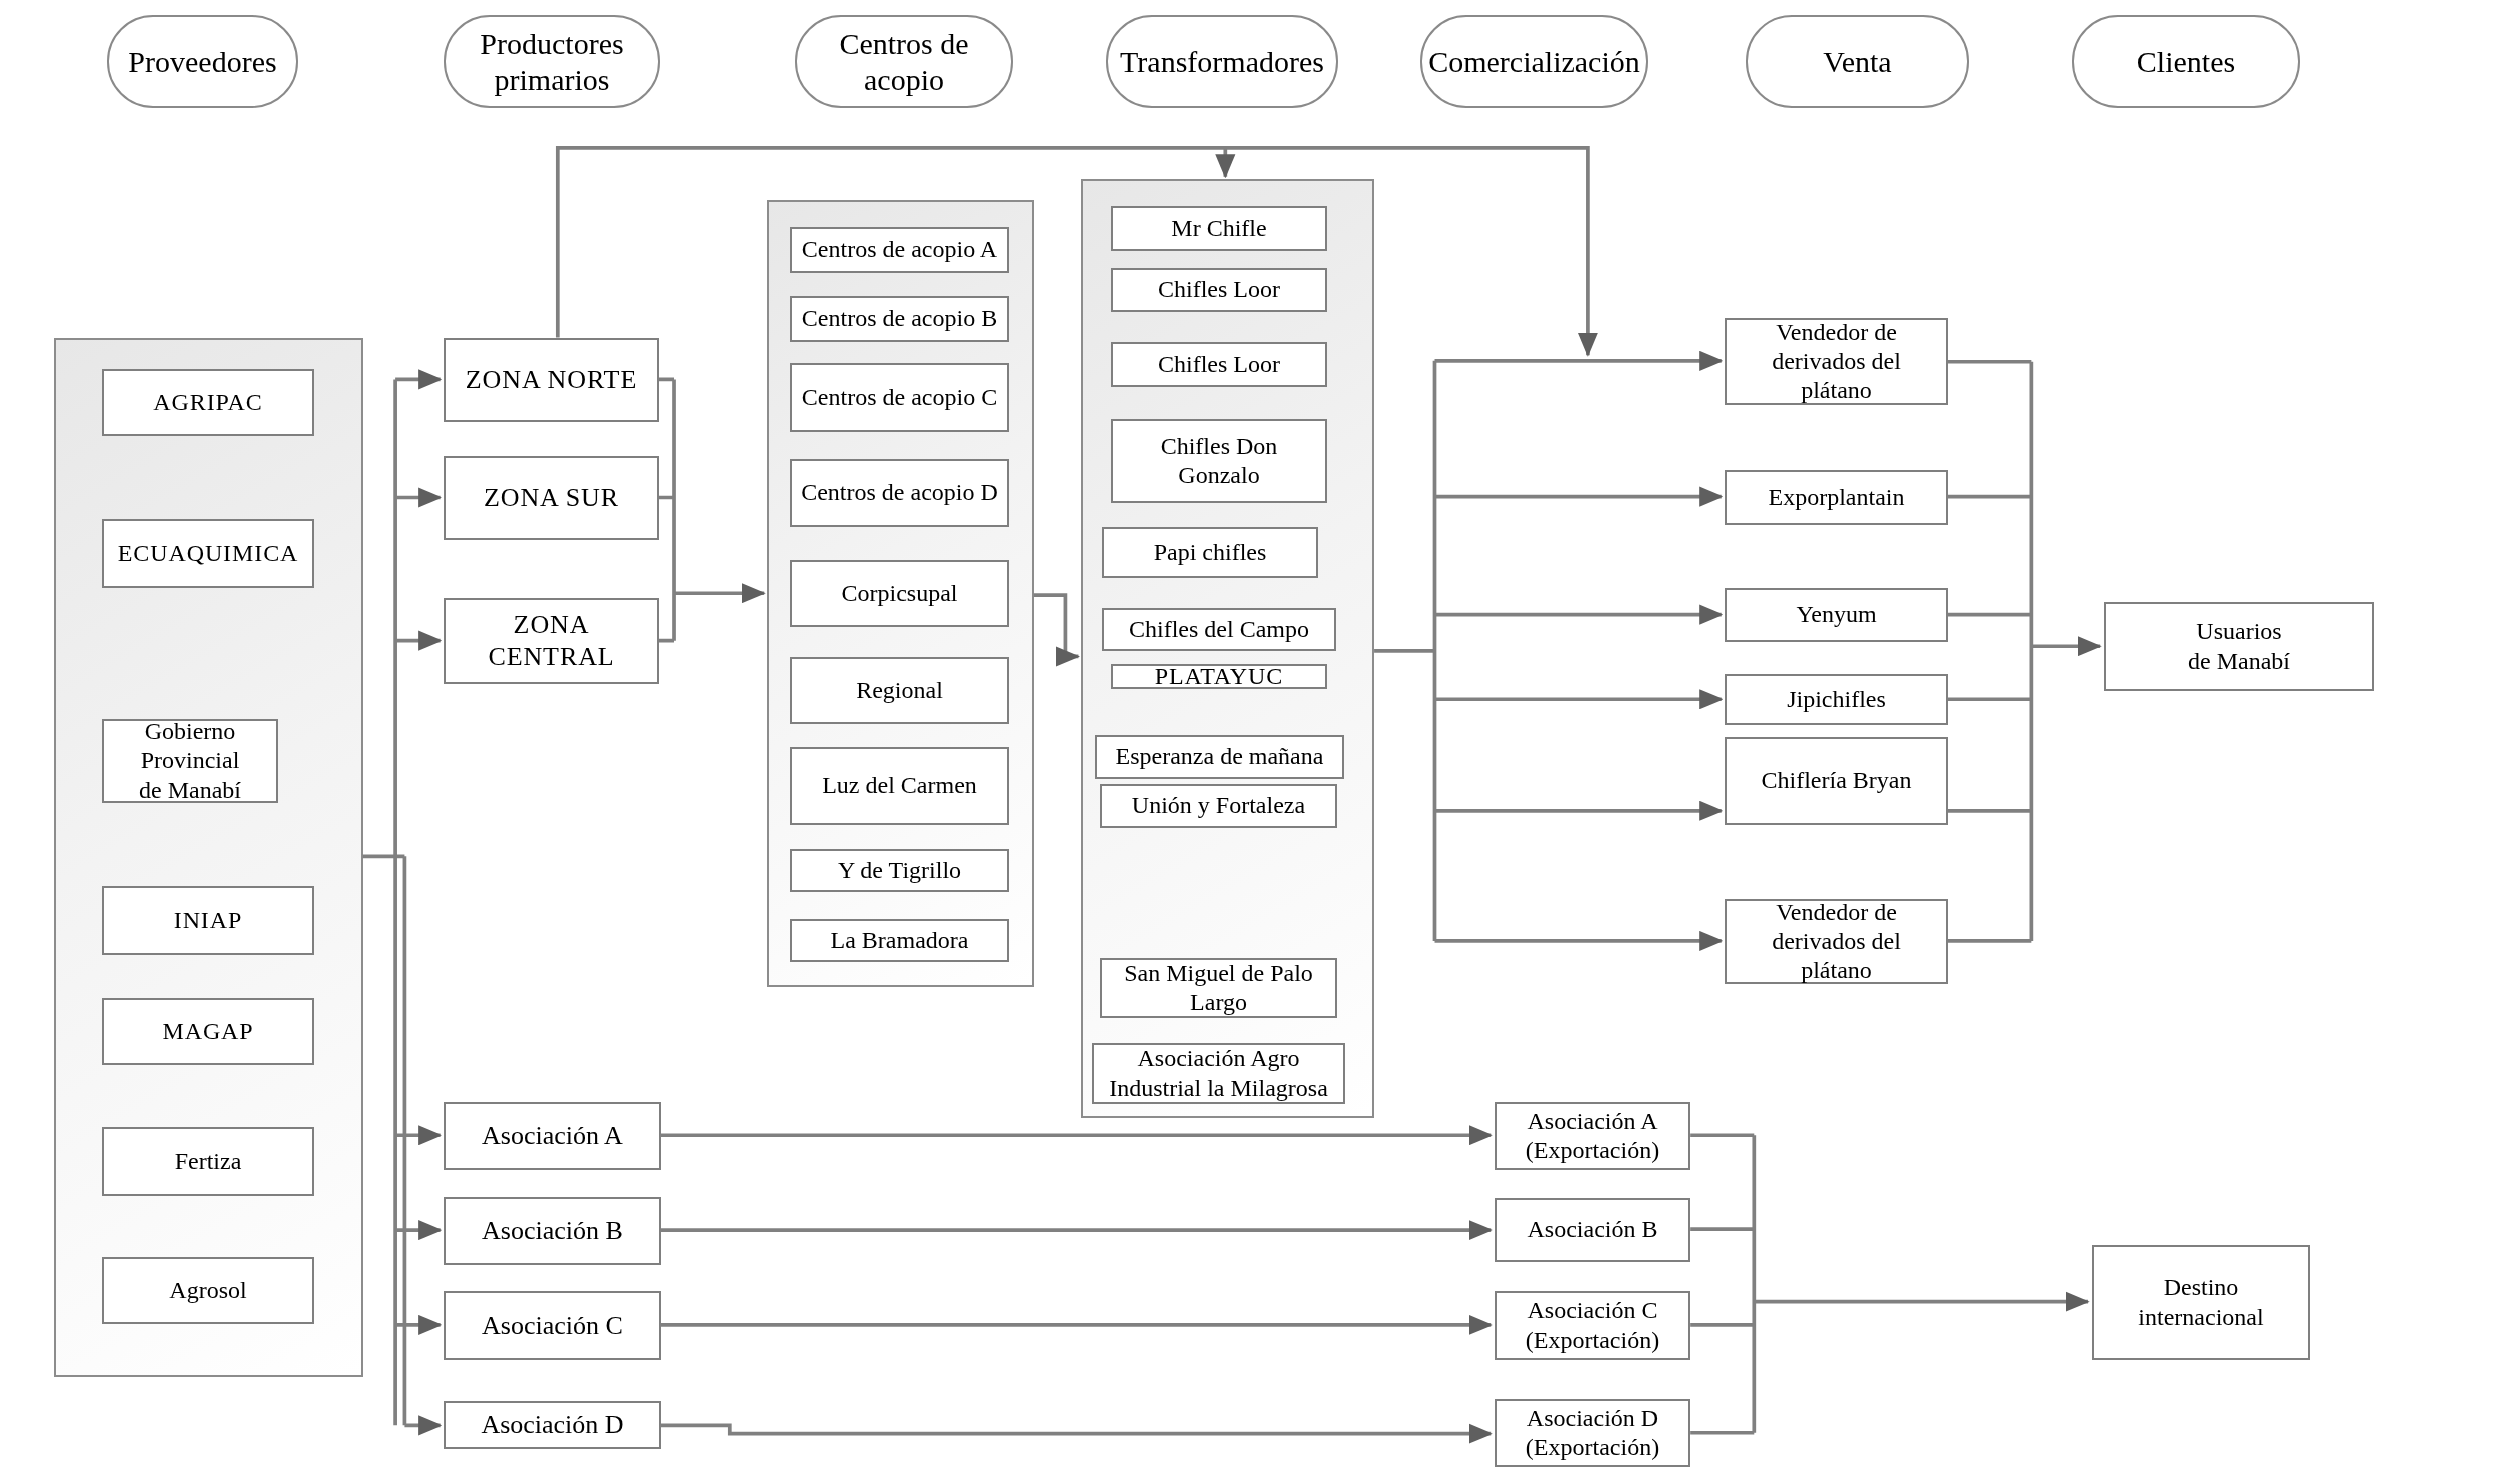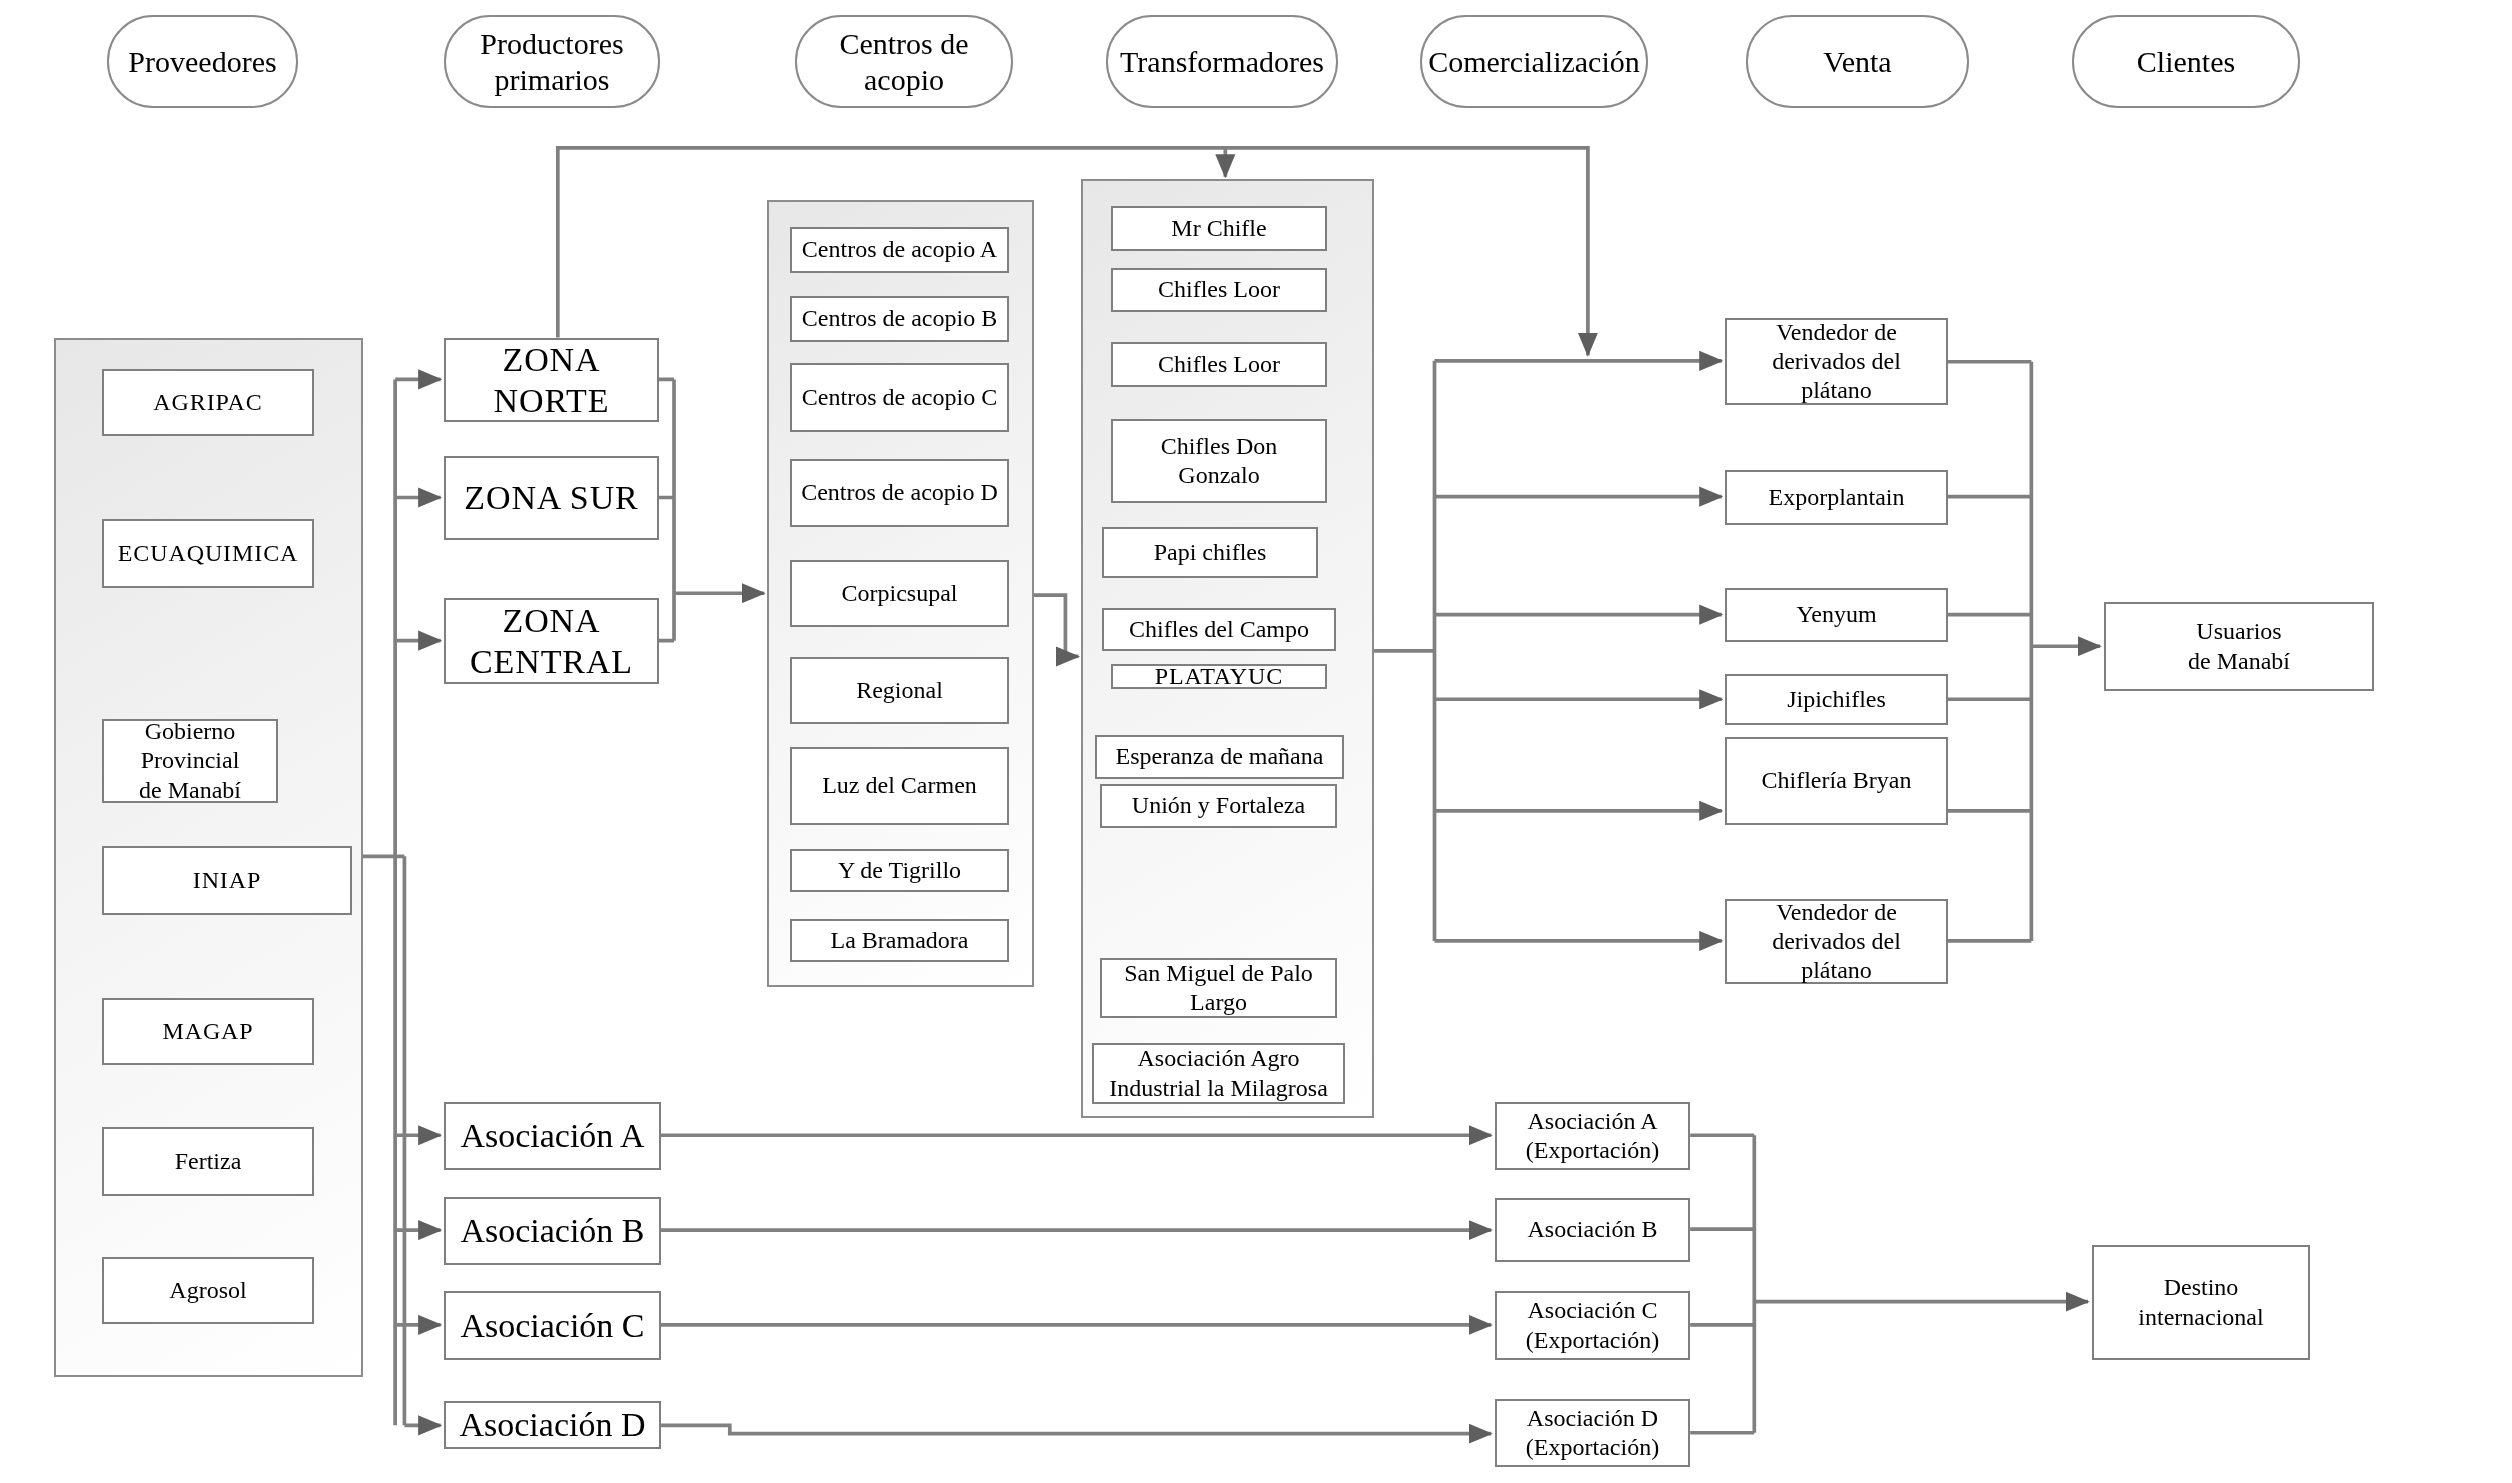--- a/index.html
+++ b/index.html
@@ -36,21 +36,21 @@
     border:2.8px solid #7f7f7f;
     background:#ffffff;
     display:flex;align-items:center;justify-content:center;
     text-align:center;
     font-size:24px;line-height:1.22;
     white-space:pre-line;
     z-index:2;
     padding:1.9px 5.6px;
   }
   .box.caps{letter-spacing:0.9px;}
-  .box.big{font-size:34px;}
+  .box.big{font-size:26px;}
   svg#wires{position:absolute;left:0;top:0;z-index:4;pointer-events:none;}
 </style>
 </head>
 <body>
 
 <div id="canvas">
 
   <svg id="wires" width="2512" height="1484" viewBox="0 0 2702 1596">
     <defs>
       <marker id="arr" viewBox="0 0 6 5" refX="5.6" refY="2.5" markerWidth="6.5" markerHeight="5.5" orient="auto" markerUnits="strokeWidth">
@@ -115,21 +115,21 @@
   <div class="pill" style="left:1106px;top:15px;width:232px;height:93px">Transformadores</div>
   <div class="pill" style="left:1420px;top:15px;width:228px;height:93px">Comercialización</div>
   <div class="pill" style="left:1746px;top:15px;width:223px;height:93px">Venta</div>
   <div class="pill" style="left:2072px;top:15px;width:228px;height:93px">Clientes</div>
 
   <div class="group" style="left:54px;top:338px;width:309px;height:1039px"></div>
   <div class="box caps" style="left:102px;top:369px;width:212px;height:67px">AGRIPAC</div>
   <div class="box caps" style="left:102px;top:519px;width:212px;height:69px">ECUAQUIMICA</div>
   <div class="box" style="left:102px;top:719px;width:176px;height:84px">Gobierno Provincial
 de Manabí</div>
-  <div class="box caps" style="left:102px;top:846px;width:250px;height:69px">INIAP</div>
+  <div class="box caps" style="left:102px;top:886px;width:212px;height:69px">INIAP</div>
   <div class="box caps" style="left:102px;top:998px;width:212px;height:67px">MAGAP</div>
   <div class="box" style="left:102px;top:1127px;width:212px;height:69px">Fertiza</div>
   <div class="box" style="left:102px;top:1257px;width:212px;height:67px">Agrosol</div>
 
   <div class="box big caps" style="left:444px;top:338px;width:215px;height:84px">ZONA NORTE</div>
   <div class="box big caps" style="left:444px;top:456px;width:215px;height:84px">ZONA SUR</div>
   <div class="box big caps" style="left:444px;top:598px;width:215px;height:86px">ZONA CENTRAL</div>
 
   <div class="box big" style="left:444px;top:1102px;width:217px;height:68px">Asociación A</div>
   <div class="box big" style="left:444px;top:1197px;width:217px;height:68px">Asociación B</div>

